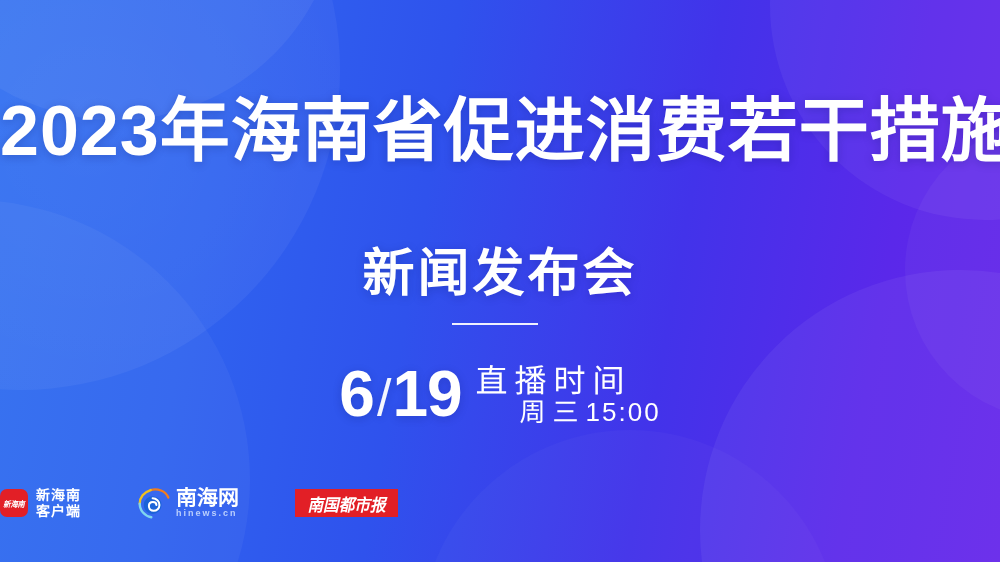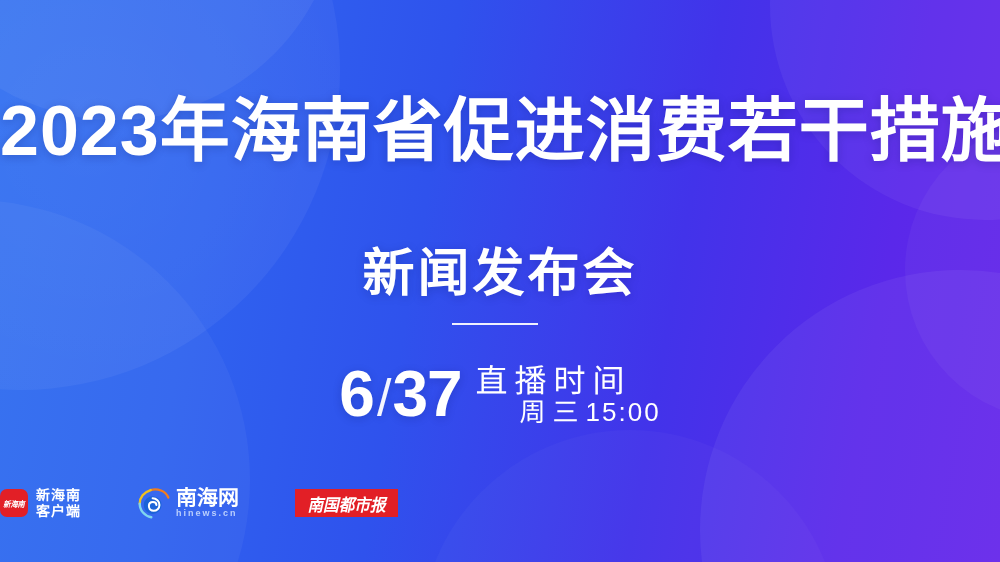--- a/index.html
+++ b/index.html
@@ -293,21 +293,21 @@
 
     <div class="sub-title">新闻发布会</div>
 
     <div class="divider"></div>
 
     <div class="datetime-row">
 
       <div class="big-date">
         <span class="month">6</span>
         <span class="slash">/</span>
-        <span class="day">37</span>
+        <span class="day">19</span>
       </div>
 
       <div class="time-block">
         <div class="live-label">直播时间</div>
         <div class="weekday-time">
           <span class="wd">周三</span><span>15:00</span>
         </div>
       </div>
 
     </div>

